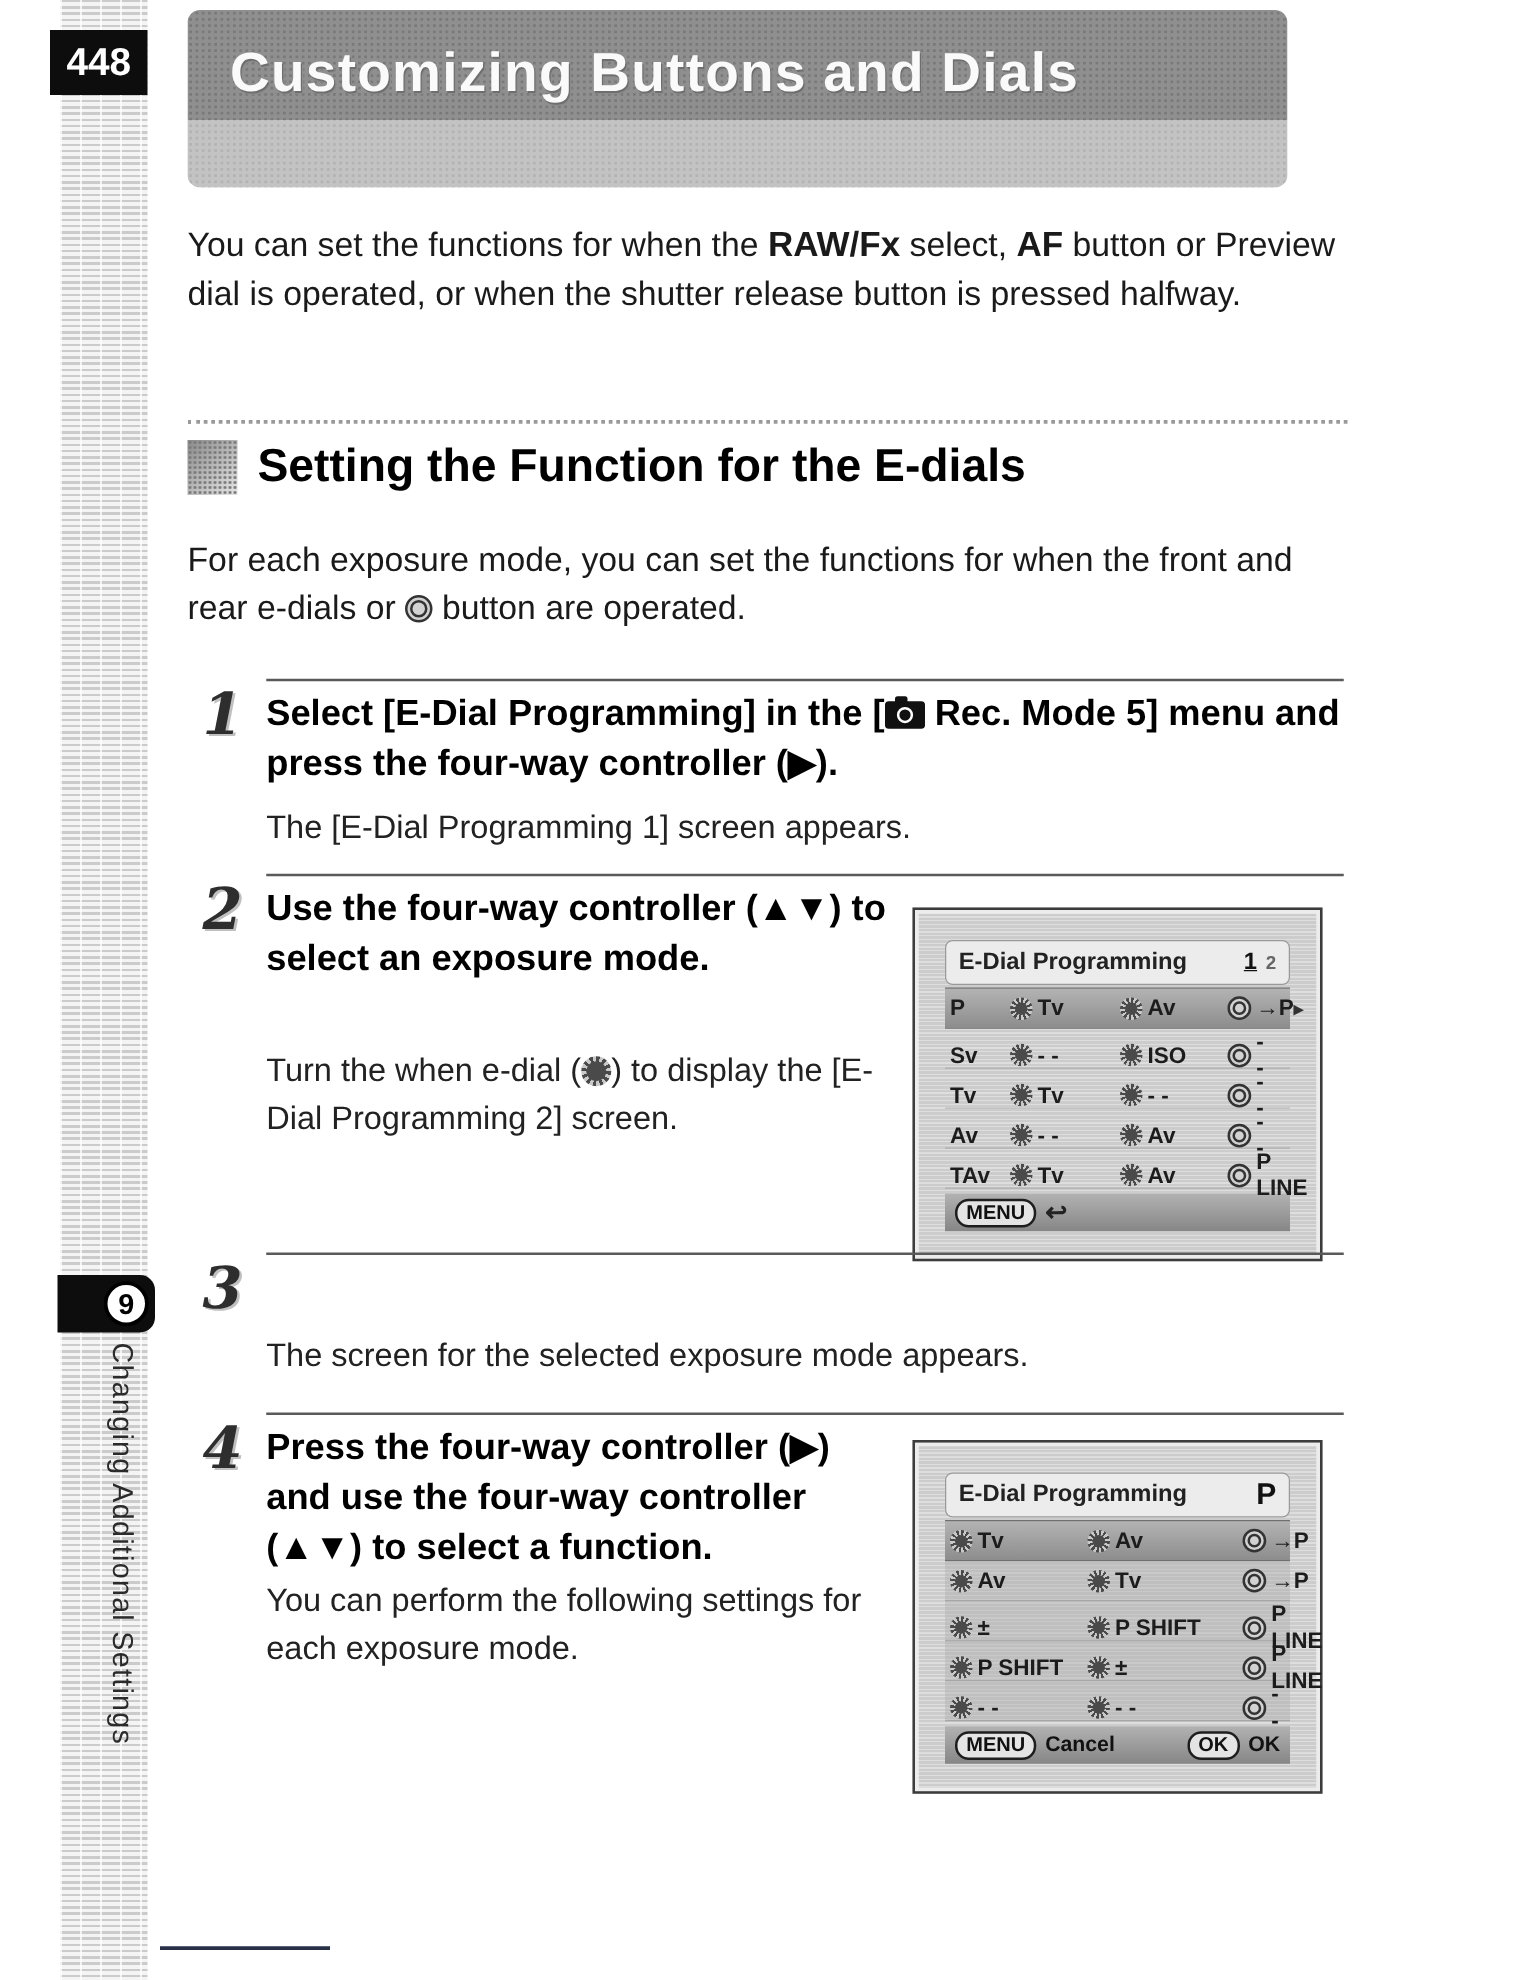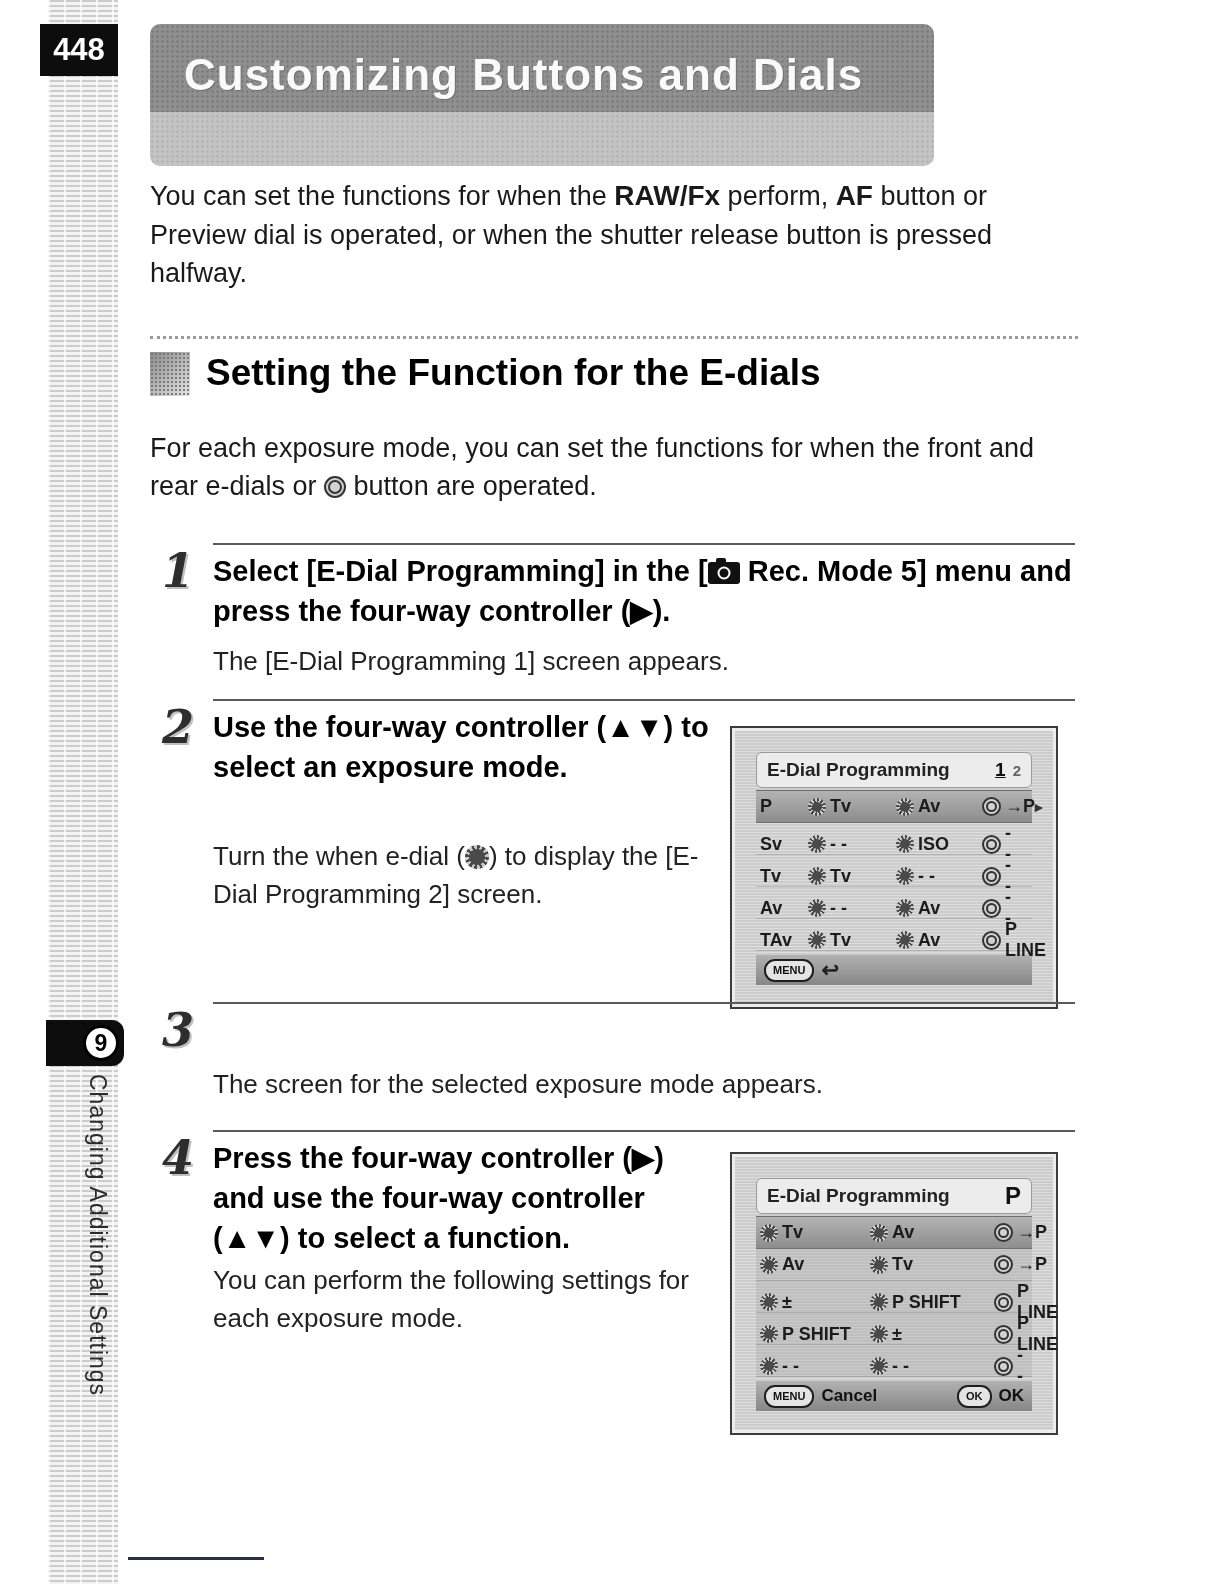--- a/index.html
+++ b/index.html
@@ -10,21 +10,21 @@
   .side-strip{position:absolute;left:48px;top:0;width:70px;height:1584px;
     background:
       repeating-linear-gradient(90deg, rgba(255,255,255,.75) 0 2px, transparent 2px 16px),
       repeating-linear-gradient(180deg,#c2c2c2 0 2px,#f3f3f3 2px 5px);
     opacity:.85;}
 
   .page-badge{position:absolute;left:40px;top:24px;width:78px;height:52px;background:#0d0d0d;
     color:#fff;font-size:31px;font-weight:bold;display:flex;align-items:center;justify-content:center;}
 
   
-  .banner{position:absolute;left:150px;top:24px;width:784px;height:142px;border-radius:10px;
+  .banner{position:absolute;left:150px;top:8px;width:880px;height:142px;border-radius:10px;
     background-color:#a3a3a3;
     background-image:
       linear-gradient(180deg, rgba(0,0,0,.12) 0 62%, rgba(255,255,255,.35) 62% 100%),
       radial-gradient(#8a8a8a 1px, transparent 1.4px);
     background-size:auto,5px 5px;}
   .banner-title{padding:26px 0 0 34px;font-size:44px;font-weight:bold;color:#fafafa;
     letter-spacing:1px;text-shadow:1px 1px 0 #6e6e6e,2px 2px 0 #8c8c8c;}
 
   .intro{position:absolute;left:150px;top:176px;width:935px;font-size:27px;line-height:1.42;margin:0;}
   .intro b{font-size:28px;}
@@ -74,21 +74,21 @@
   .scr-rows{margin:2px;}
   .scr-row{height:31px;display:grid;align-items:center;font-weight:bold;font-size:18px;color:#1c1c1c;
     padding:0 4px;border-bottom:1px solid rgba(120,120,120,.35);}
   .screen1 .scr-row{grid-template-columns:48px 88px 86px 1fr 14px;}
   .screen2 .scr-row{grid-template-columns:110px 124px 1fr;background:rgba(175,175,175,.45);}
   .scr-row.selected{background:linear-gradient(180deg,#b3b3b3,#8d8d8d);border-top:1px solid #6f6f6f;border-bottom:1px solid #6f6f6f;}
   .cell{display:flex;align-items:center;gap:4px;}
   .more{color:#333;font-size:15px;}
   .scr-footer{height:30px;margin:4px 2px 0 2px;background:linear-gradient(180deg,#b2b2b2,#868686);
     display:flex;align-items:center;gap:7px;padding:0 8px;font-weight:bold;font-size:17px;color:#111;}
-  .key-pill{border:2px solid #1e1e1e;border-radius:11px;padding:0 7px;font-weight:bold;font-size:11px;
+  .key-pill{border:2px solid #1e1e1e;border-radius:11px;padding:0 7px;font-weight:bold;font-size:16px;
     line-height:19px;background:#e4e4e4;color:#111;}
   .back-arrow{font-size:21px;font-weight:bold;color:#222;}
   .spacer{flex:1;}
 
   
   .chapter-badge{position:absolute;left:46px;top:1020px;width:78px;height:46px;background:#0d0d0d;
     border-radius:0 12px 12px 0;display:flex;align-items:center;justify-content:flex-end;padding-right:5px;box-sizing:border-box;}
   .chapter-circle{width:36px;height:36px;border-radius:50%;background:#fff;border:3px solid #000;box-sizing:border-box;
     display:flex;align-items:center;justify-content:center;font-weight:bold;font-size:23px;color:#000;}
   .chapter-vtext{position:absolute;left:84px;top:1074px;writing-mode:vertical-rl;text-orientation:sideways;
@@ -104,21 +104,21 @@
   <div class="side-strip"></div>
 
   <div class="page-badge">
     <span>448</span>
   </div>
 
   <div class="banner">
     <div class="banner-title">Customizing Buttons and Dials</div>
   </div>
 
-  <p class="intro"><span>You can set the functions for when the </span><b>RAW/Fx</b><span> perform, </span><b>AF</b><span> button or Preview dial is operated, or when the shutter release button is pressed halfway.</span></p>
+  <p class="intro"><span>You can set the functions for when the </span><b>RAW/Fx</b><span> select, </span><b>AF</b><span> button or Preview dial is operated, or when the shutter release button is pressed halfway.</span></p>
 
   <div class="section-rule"></div>
   <div class="section-head">
     <span class="section-square"></span>
     <span class="section-title">Setting the Function for the E-dials</span>
   </div>
   <p class="section-intro"><span>For each exposure mode, you can set the functions for when the front and rear e-dials or </span><span class="green-btn inline"></span><span> button are operated.</span></p>
 
   <div class="rule" style="top:543px;"></div>
   <div class="step-num" style="top:548px;">1</div>

